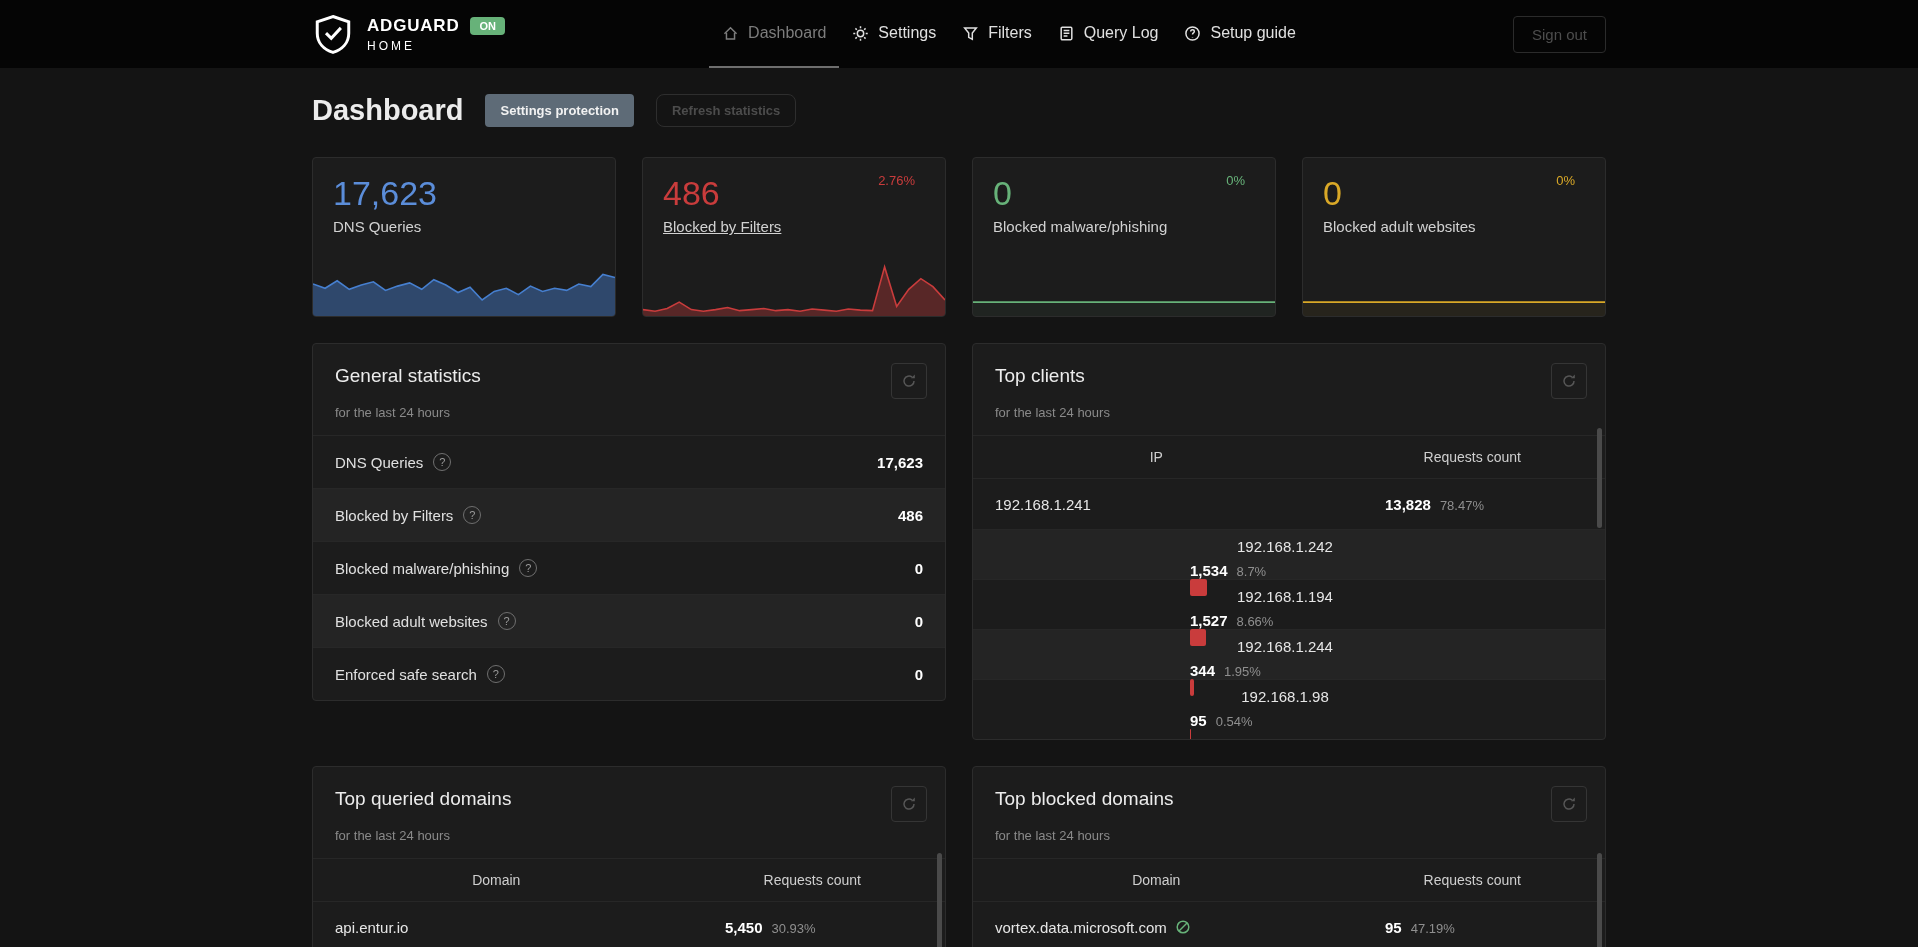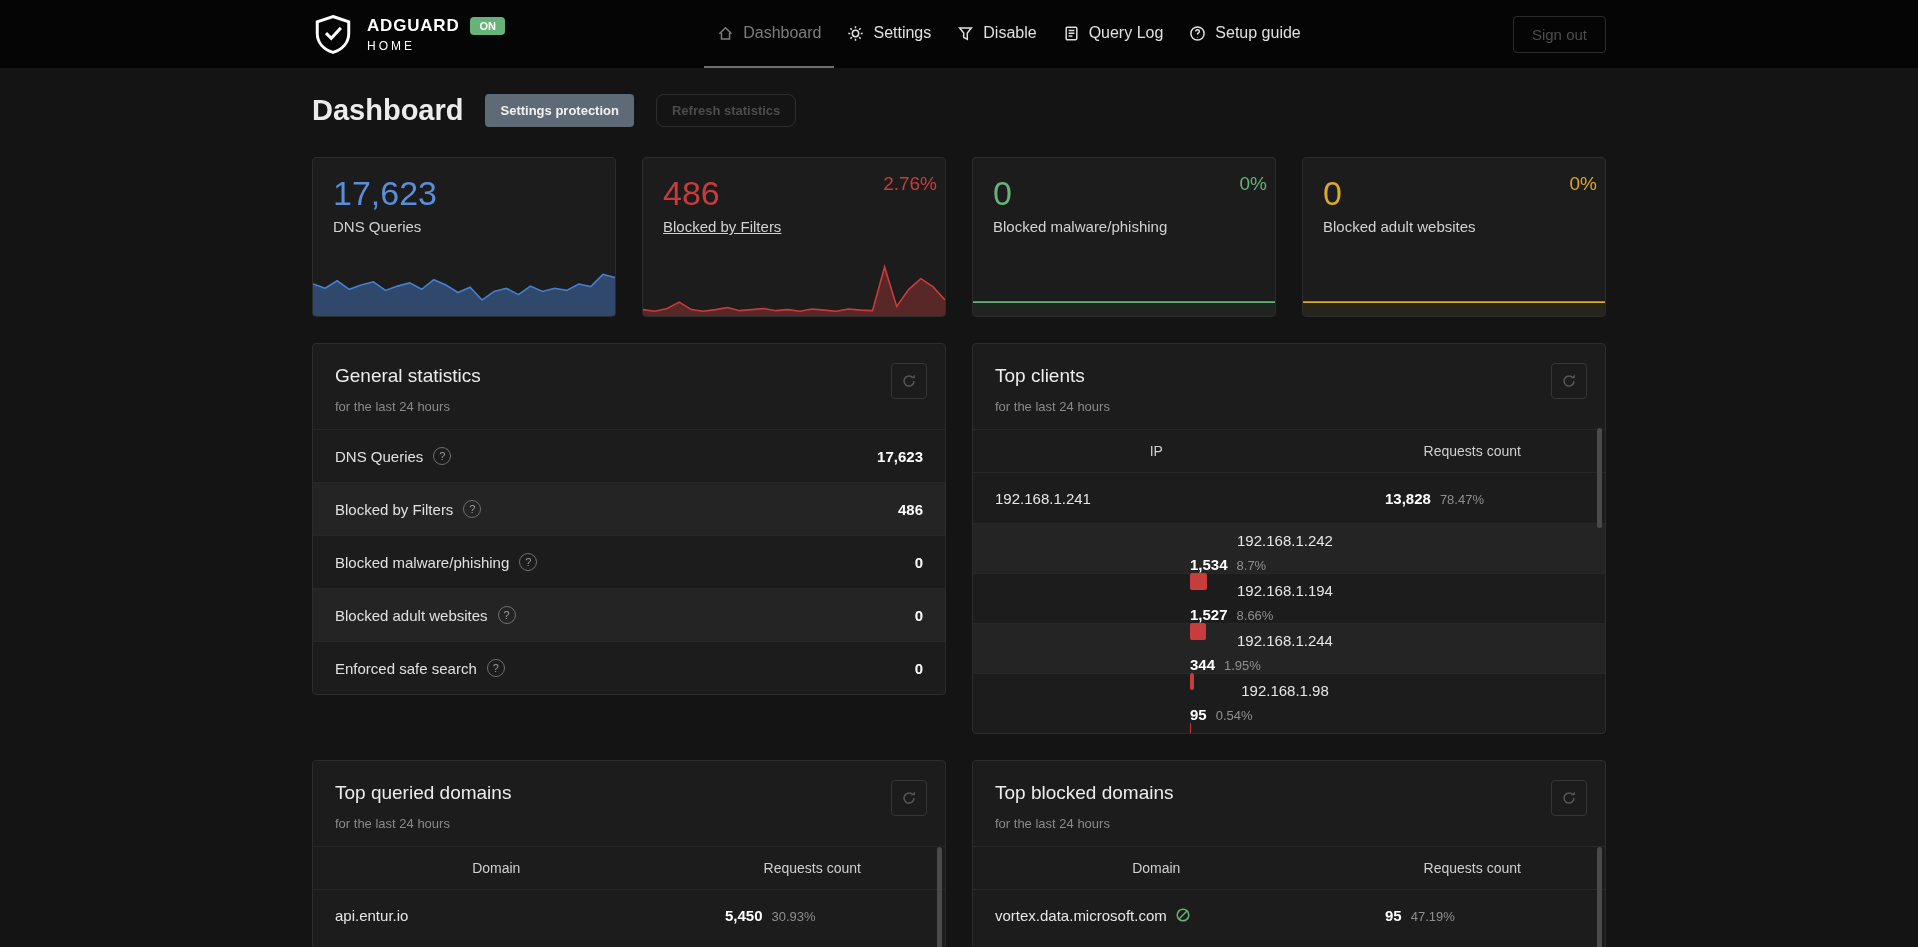--- a/index.html
+++ b/index.html
@@ -35,30 +35,30 @@
   .btn-ghost { background:transparent; border:1px solid #2e2e2e; color:#4c4c4c;
     border-radius:8px; font-size:13px; font-weight:600; padding:8px 15px; cursor:pointer; font-family:inherit; }
   
   .stat-grid { display:grid; grid-template-columns:repeat(4,1fr); gap:26px; margin-bottom:26px; }
   .stat-card { position:relative; background:#1c1c1c; border:1px solid #2c2c2c;
     border-radius:4px; height:160px; overflow:hidden; }
   .stat-body { padding:17px 20px; position:relative; z-index:2; }
   .stat-value { font-size:34px; line-height:1.1; }
   .stat-label { font-size:15px; color:#d2d2d2; margin-top:6px; display:inline-block; }
   .stat-label.link { text-decoration:underline; cursor:pointer; }
-  .stat-percent { position:absolute; top:15px; right:8px; font-size:19px; z-index:2; }
+  .stat-percent { position:absolute; top:15px; right:30px; font-size:13px; z-index:2; }
   .stat-chart { position:absolute; left:0; right:0; bottom:0; width:100%; height:58px; display:block; z-index:1; }
   
   .main-grid { display:grid; grid-template-columns:1fr 1fr; gap:26px; align-items:start; }
   .panel { position:relative; background:#1c1c1c; border:1px solid #2c2c2c;
     border-radius:4px; overflow:hidden; }
   .panel.tall { min-height:370px; }
   .panel-head { padding:21px 22px 15px; position:relative; }
   .panel-title { font-size:19px; color:#ececec; }
-  .panel-sub { font-size:13px; color:#8a8a8a; margin-top:12px; }
+  .panel-sub { font-size:13px; color:#8a8a8a; margin-top:18px; }
   .refresh-btn { position:absolute; top:19px; right:18px; width:36px; height:36px;
     border:1px solid #353535; border-radius:4px; background:none; color:#565656;
     display:flex; align-items:center; justify-content:center; cursor:pointer; }
   
   .srow { height:53px; display:flex; align-items:center; justify-content:space-between;
     padding:0 22px; border-top:1px solid #272727; font-size:15px; }
   .stats-table .srow:nth-child(even) { background:rgba(255,255,255,0.035); }
   .srow-label { display:flex; align-items:center; gap:10px; color:#e0e0e0; }
   .srow-value { font-weight:bold; color:#fff; }
   .qicon { width:18px; height:18px; border:1px solid #6f6f6f; border-radius:50%;
@@ -125,21 +125,21 @@
           </svg>
         </span>
         <span>Settings</span>
       </div>
       <div class="nav-item">
         <span>
           <svg width="17" height="17" viewBox="0 0 16 16" fill="none" stroke="currentColor" stroke-width="1.4">
             <path d="M2.5 2.8h11L9.7 7.6v5.9L6.3 11.6V7.6L2.5 2.8z"></path>
           </svg>
         </span>
-        <span>Disable</span>
+        <span>Filters</span>
       </div>
       <div class="nav-item">
         <span>
           <svg width="17" height="17" viewBox="0 0 16 16" fill="none" stroke="currentColor" stroke-width="1.4">
             <rect x="3" y="2.2" width="10" height="11.6" rx="1"></rect>
             <path d="M5.3 5.2h5.4 M5.3 7.8h5.4 M5.3 10.4h3.6"></path>
           </svg>
         </span>
         <span>Query Log</span>
       </div>

